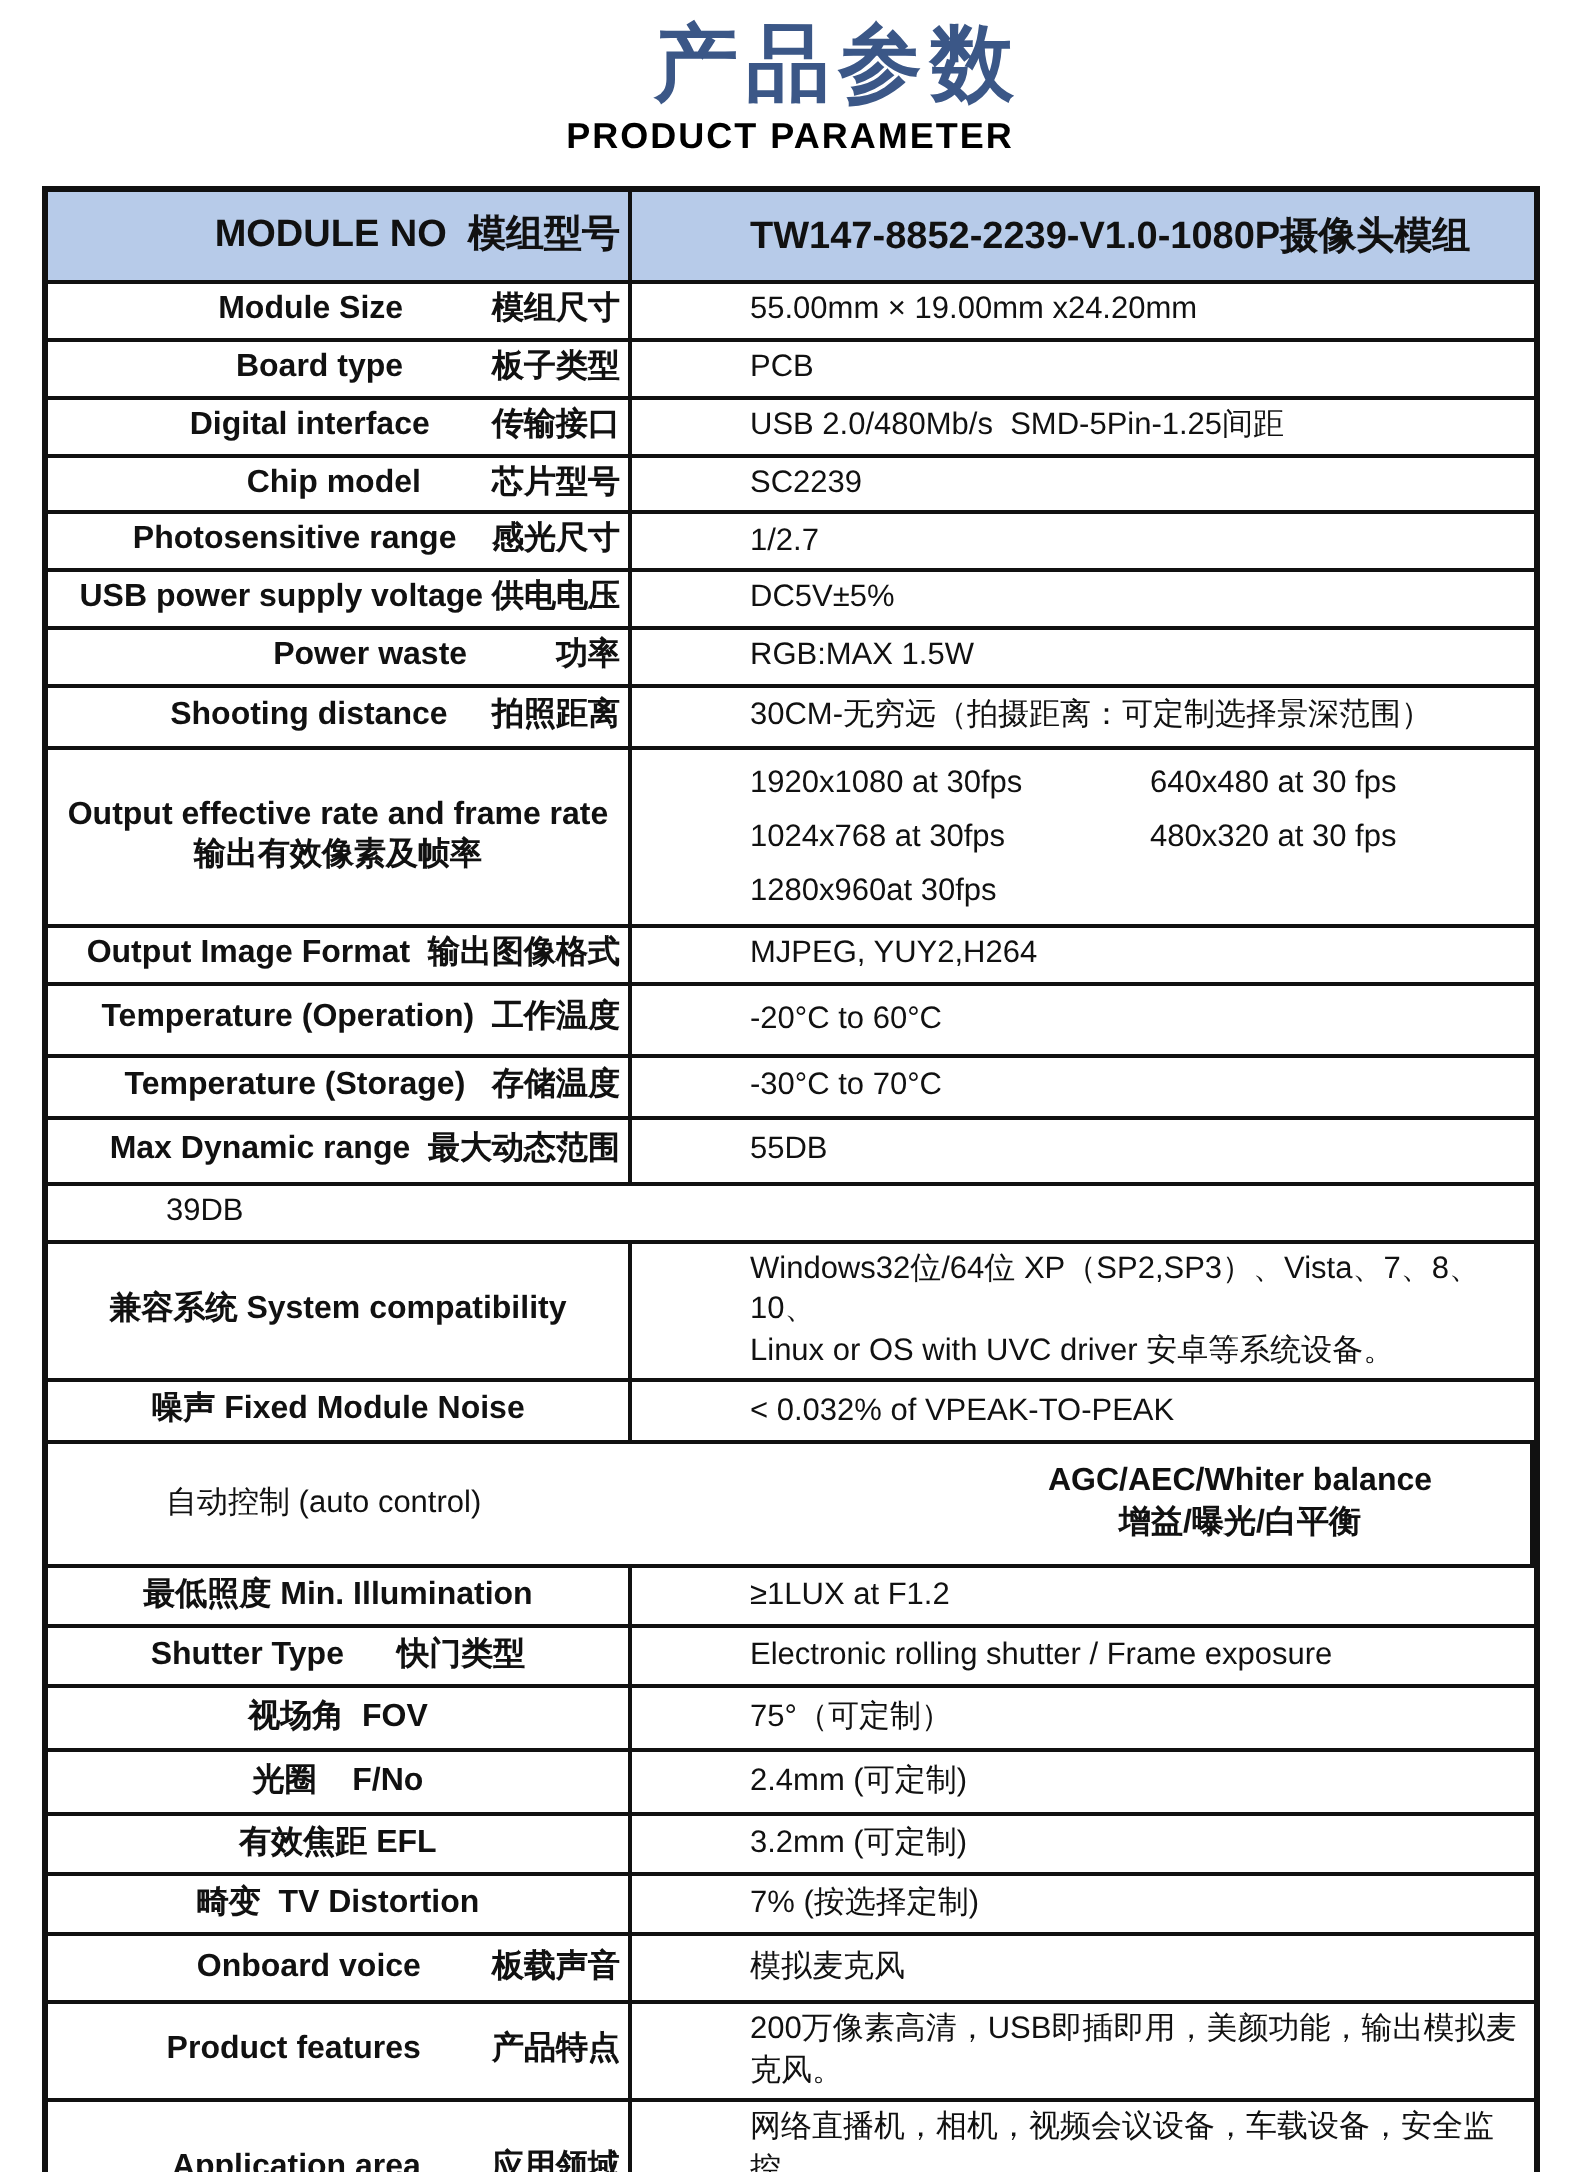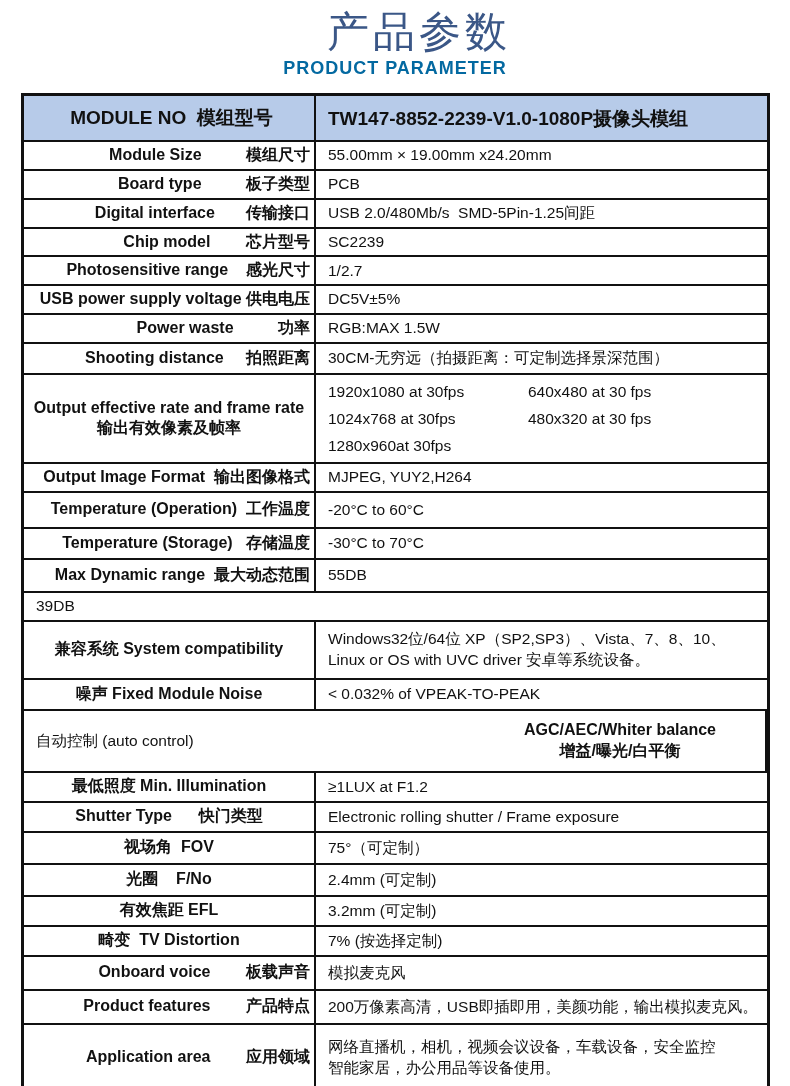--- a/index.html
+++ b/index.html
@@ -5,26 +5,26 @@
   html,body{margin:0;padding:0;background:#fff}
   body{
     width:790px;
     font-family:"Liberation Sans","DejaVu Sans",sans-serif;
     color:#111;
     -webkit-font-smoothing:antialiased;
   }
   .page{width:790px;min-height:1086px;box-sizing:border-box;padding-top:8px}
   .titles{text-align:center}
   .title-zh{
-    font-size:42px;font-weight:400;letter-spacing:4px;
+    font-size:42px;font-weight:700;letter-spacing:4px;
     color:#3b5787;line-height:1.15;padding-left:48px;
   }
   .title-en{
     font-size:18px;font-weight:700;letter-spacing:1px;
-    color:#0369a1;margin-top:2px;
+    color:#000000;margin-top:2px;
   }
   .spec-table{
     margin:14px 20px 0 21px;
     border:3px solid #111;
   }
   .row{display:flex;align-items:stretch}
   .header-row{background:#b7cbe9;min-height:44px}
   .t-row{border-top:2px solid #111}
   .cell{box-sizing:border-box;display:flex;flex-direction:column;justify-content:center}
   .label-cell{
@@ -32,23 +32,23 @@
     border-right:2px solid #111;
     padding:3px 4px 3px 9px;
     font-weight:700;font-size:16px;line-height:1.3;
     white-space:pre-wrap;text-align:right;
   }
   .label-cell.center{text-align:center;padding-left:4px}
   .value-cell{
     flex:1 1 auto;
     padding:3px 6px 3px 12px;
     font-size:15.5px;line-height:1.32;
-    white-space:pre-wrap;text-align:left;
-  }
-  .header-label{font-size:19px;justify-content:center;text-align:center;white-space:pre-wrap}
+    white-space:pre-wrap;text-align:left;margin-left:47px;
+  }
+  .header-label{font-size:19px;justify-content:center;white-space:pre-wrap}
   .header-value{font-size:19px;font-weight:700;white-space:pre-wrap}
   .fps-grid{display:flex}
   .fps-col{line-height:27px}
   .fps-col:first-child{width:200px}
   
   #rows .t-row{min-height:25px}
   #rows .t-row:nth-child(8){min-height:29px}
   #rows .t-row:nth-child(9){min-height:83px}
   #rows .t-row:nth-child(10){min-height:27px}
   #rows .t-row:nth-child(11){min-height:34px}

